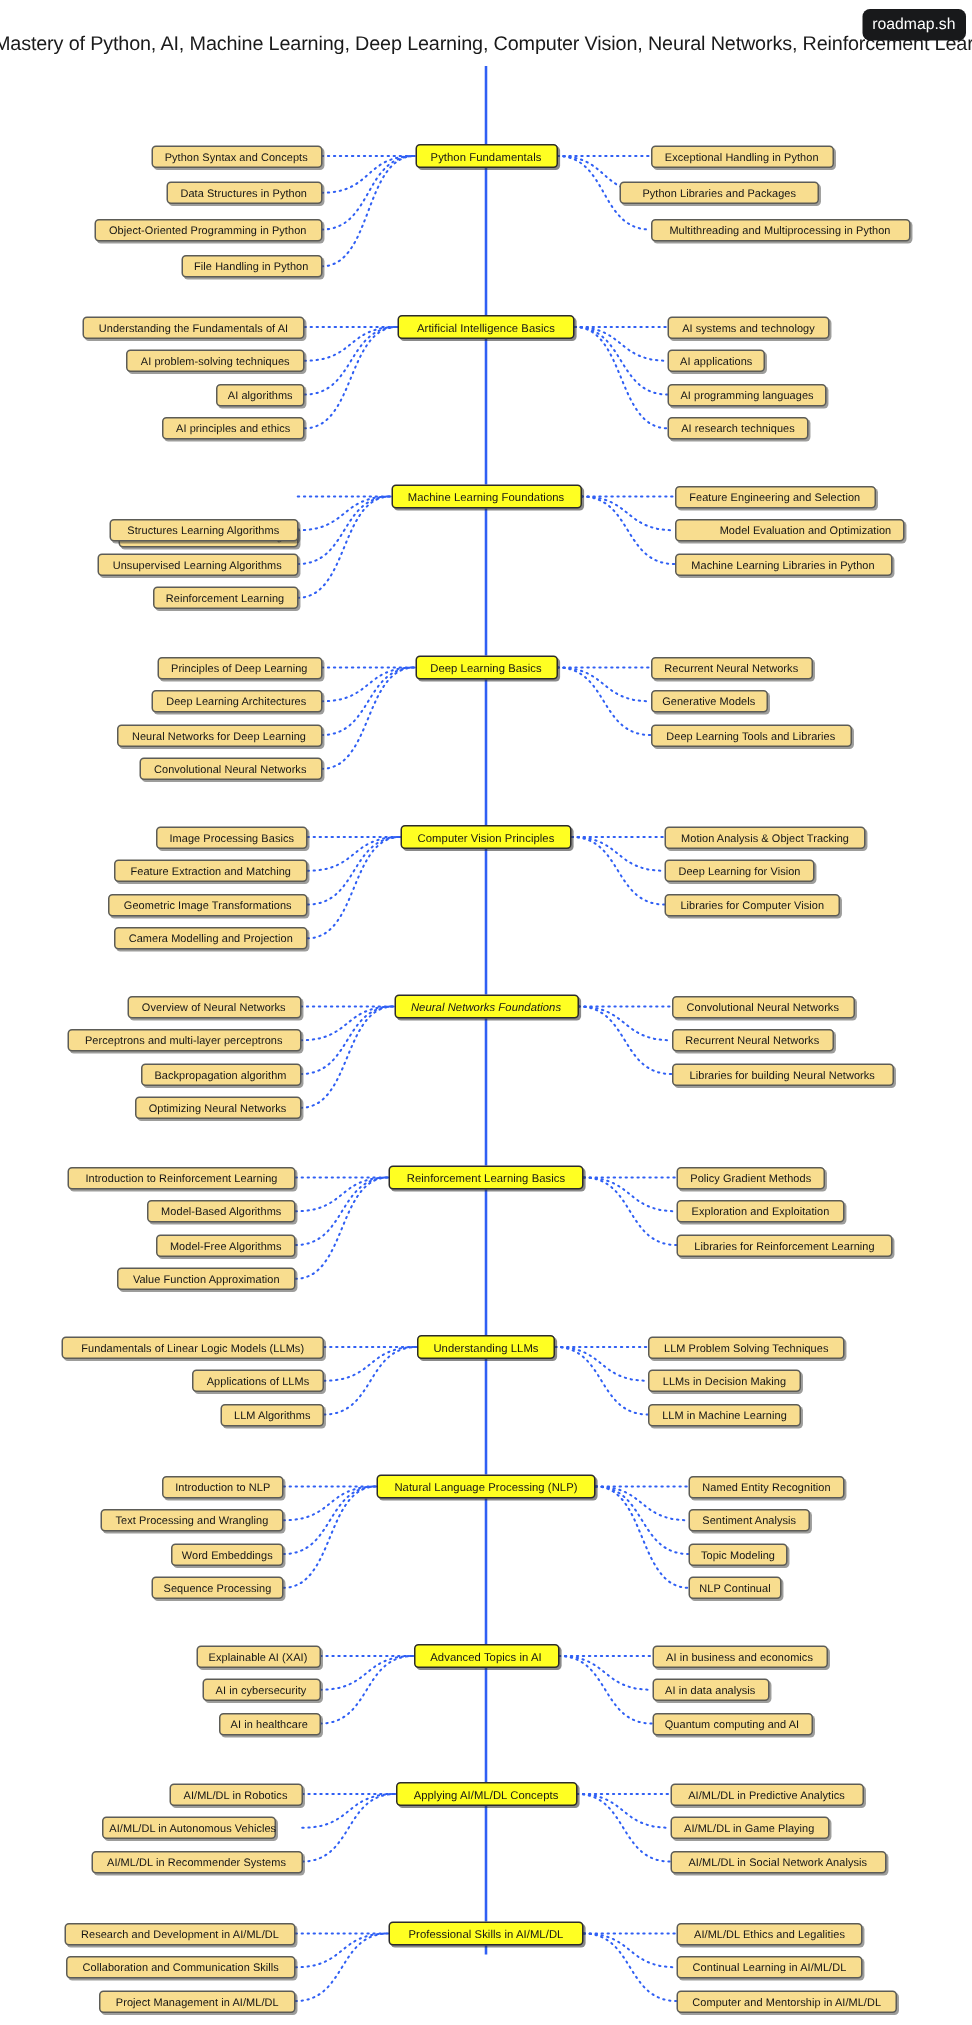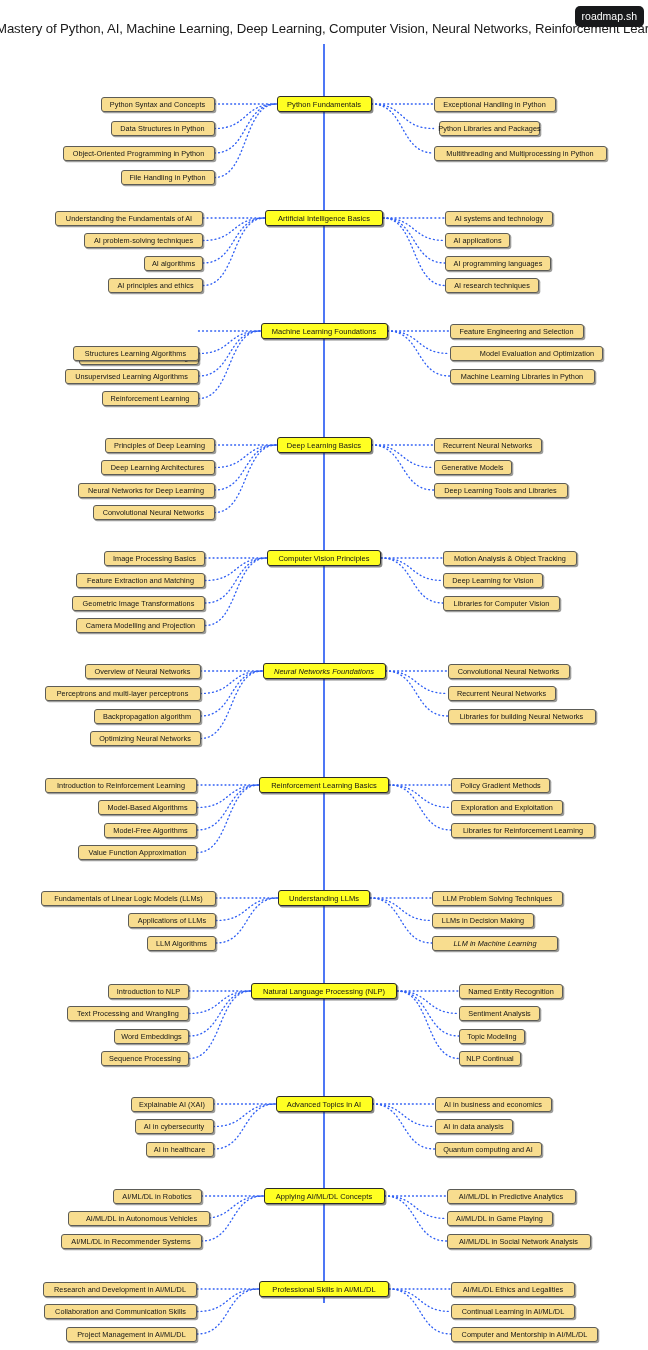--- a/index.html
+++ b/index.html
@@ -204,21 +204,21 @@
     <line x1="324" y1="1297" x2="324" y2="1303" class="spine-line"></line>
   </svg>
 
 <div id="node-layer">
     <div class="node center" style="width: 95px; height: 16px; top: 96px; left: 276.5px;">Python Fundamentals</div>
     <div class="node leaf" style="width: 114px; height: 15px; top: 96.5px; left: 100.5px;">Python Syntax and Concepts</div>
     <div class="node leaf" style="width: 104px; height: 15px; top: 121px; left: 110.5px;">Data Structures in Python</div>
     <div class="node leaf" style="width: 152px; height: 15px; top: 145.5px; left: 62.5px;">Object-Oriented Programming in Python</div>
     <div class="node leaf" style="width: 94px; height: 15px; top: 170px; left: 120.5px;">File Handling in Python</div>
     <div class="node leaf" style="width: 122px; height: 15px; top: 96.5px; left: 433.5px;">Exceptional Handling in Python</div>
-    <div class="node leaf" style="width: 101px; height: 15px; top: 121px; left: 439px;">Python Libraries and Packages</div>
+    <div class="node leaf" style="width: 133px; height: 15px; top: 121px; left: 413px;">Python Libraries and Packages</div>
     <div class="node leaf" style="width: 173px; height: 15px; top: 145.5px; left: 433.5px;">Multithreading and Multiprocessing in Python</div>
     <div class="node center" style="width: 118px; height: 16px; top: 210px; left: 265px;">Artificial Intelligence Basics</div>
     <div class="node leaf" style="width: 148px; height: 15px; top: 210.5px; left: 55px;">Understanding the Fundamentals of AI</div>
     <div class="node leaf" style="width: 119px; height: 15px; top: 233px; left: 84px;">AI problem-solving techniques</div>
     <div class="node leaf" style="width: 59px; height: 15px; top: 255.5px; left: 144px;">AI algorithms</div>
     <div class="node leaf" style="width: 95px; height: 15px; top: 278px; left: 108px;">AI principles and ethics</div>
     <div class="node leaf" style="width: 108px; height: 15px; top: 210.5px; left: 445px;">AI systems and technology</div>
     <div class="node leaf" style="width: 65px; height: 15px; top: 233px; left: 445px;">AI applications</div>
     <div class="node leaf" style="width: 106px; height: 15px; top: 255.5px; left: 445px;">AI programming languages</div>
     <div class="node leaf" style="width: 94px; height: 15px; top: 278px; left: 445px;">AI research techniques</div>
@@ -261,40 +261,40 @@
     <div class="node leaf" style="width: 119px; height: 15px; top: 845px; left: 78px;">Value Function Approximation</div>
     <div class="node leaf" style="width: 99px; height: 15px; top: 777.5px; left: 451px;">Policy Gradient Methods</div>
     <div class="node leaf" style="width: 112px; height: 15px; top: 800px; left: 451px;">Exploration and Exploitation</div>
     <div class="node leaf" style="width: 144px; height: 15px; top: 822.5px; left: 451px;">Libraries for Reinforcement Learning</div>
     <div class="node center" style="width: 92px; height: 16px; top: 890px; left: 278px;">Understanding LLMs</div>
     <div class="node leaf" style="width: 175px; height: 15px; top: 890.5px; left: 41px;">Fundamentals of Linear Logic Models (LLMs)</div>
     <div class="node leaf" style="width: 88px; height: 15px; top: 913px; left: 128px;">Applications of LLMs</div>
     <div class="node leaf" style="width: 69px; height: 15px; top: 935.5px; left: 147px;">LLM Algorithms</div>
     <div class="node leaf" style="width: 131px; height: 15px; top: 890.5px; left: 432px;">LLM Problem Solving Techniques</div>
     <div class="node leaf" style="width: 102px; height: 15px; top: 913px; left: 432px;">LLMs in Decision Making</div>
-    <div class="node leaf" style="width: 126px; height: 15px; top: 935.5px; left: 432px; font-style: italic;">LLM in Machine Learning</div>
+    <div class="node leaf" style="width: 102px; height: 15px; top: 935.5px; left: 432px;">LLM in Machine Learning</div>
     <div class="node center" style="width: 146px; height: 16px; top: 983px; left: 251px;">Natural Language Processing (NLP)</div>
     <div class="node leaf" style="width: 81px; height: 15px; top: 983.5px; left: 108px;">Introduction to NLP</div>
     <div class="node leaf" style="width: 122px; height: 15px; top: 1006px; left: 67px;">Text Processing and Wrangling</div>
     <div class="node leaf" style="width: 75px; height: 15px; top: 1028.5px; left: 114px;">Word Embeddings</div>
     <div class="node leaf" style="width: 88px; height: 15px; top: 1051px; left: 101px;">Sequence Processing</div>
     <div class="node leaf" style="width: 104px; height: 15px; top: 983.5px; left: 459px;">Named Entity Recognition</div>
     <div class="node leaf" style="width: 81px; height: 15px; top: 1006px; left: 459px;">Sentiment Analysis</div>
     <div class="node leaf" style="width: 66px; height: 15px; top: 1028.5px; left: 459px;">Topic Modeling</div>
     <div class="node leaf" style="width: 62px; height: 15px; top: 1051px; left: 459px;">NLP Continual</div>
     <div class="node center" style="width: 97px; height: 16px; top: 1096px; left: 275.5px;">Advanced Topics in AI</div>
     <div class="node leaf" style="width: 83px; height: 15px; top: 1096.5px; left: 130.5px;">Explainable AI (XAI)</div>
     <div class="node leaf" style="width: 79px; height: 15px; top: 1119px; left: 134.5px;">AI in cybersecurity</div>
     <div class="node leaf" style="width: 68px; height: 15px; top: 1141.5px; left: 145.5px;">AI in healthcare</div>
     <div class="node leaf" style="width: 117px; height: 15px; top: 1096.5px; left: 434.5px;">AI in business and economics</div>
     <div class="node leaf" style="width: 78px; height: 15px; top: 1119px; left: 434.5px;">AI in data analysis</div>
     <div class="node leaf" style="width: 107px; height: 15px; top: 1141.5px; left: 434.5px;">Quantum computing and AI</div>
     <div class="node center" style="width: 121px; height: 16px; top: 1188px; left: 263.5px;">Applying AI/ML/DL Concepts</div>
     <div class="node leaf" style="width: 89px; height: 15px; top: 1188.5px; left: 112.5px;">AI/ML/DL in Robotics</div>
-    <div class="node leaf" style="width: 142px; height: 15px; top: 1211px; left: 67.5px; padding-left: 12px;">AI/ML/DL in Autonomous Vehicles</div>
+    <div class="node leaf" style="width: 116px; height: 15px; top: 1211px; left: 67.5px; padding-left: 12px;">AI/ML/DL in Autonomous Vehicles</div>
     <div class="node leaf" style="width: 141px; height: 15px; top: 1233.5px; left: 60.5px;">AI/ML/DL in Recommender Systems</div>
     <div class="node leaf" style="width: 129px; height: 15px; top: 1188.5px; left: 446.5px;">AI/ML/DL in Predictive Analytics</div>
     <div class="node leaf" style="width: 106px; height: 15px; top: 1211px; left: 446.5px;">AI/ML/DL in Game Playing</div>
     <div class="node leaf" style="width: 144px; height: 15px; top: 1233.5px; left: 446.5px;">AI/ML/DL in Social Network Analysis</div>
     <div class="node center" style="width: 130px; height: 16px; top: 1281px; left: 259px;">Professional Skills in AI/ML/DL</div>
     <div class="node leaf" style="width: 154px; height: 15px; top: 1281.5px; left: 43px;">Research and Development in AI/ML/DL</div>
     <div class="node leaf" style="width: 153px; height: 15px; top: 1304px; left: 44px;">Collaboration and Communication Skills</div>
     <div class="node leaf" style="width: 131px; height: 15px; top: 1326.5px; left: 66px;">Project Management in AI/ML/DL</div>
     <div class="node leaf" style="width: 124px; height: 15px; top: 1281.5px; left: 451px;">AI/ML/DL Ethics and Legalities</div>
     <div class="node leaf" style="width: 124px; height: 15px; top: 1304px; left: 451px;">Continual Learning in AI/ML/DL</div>

